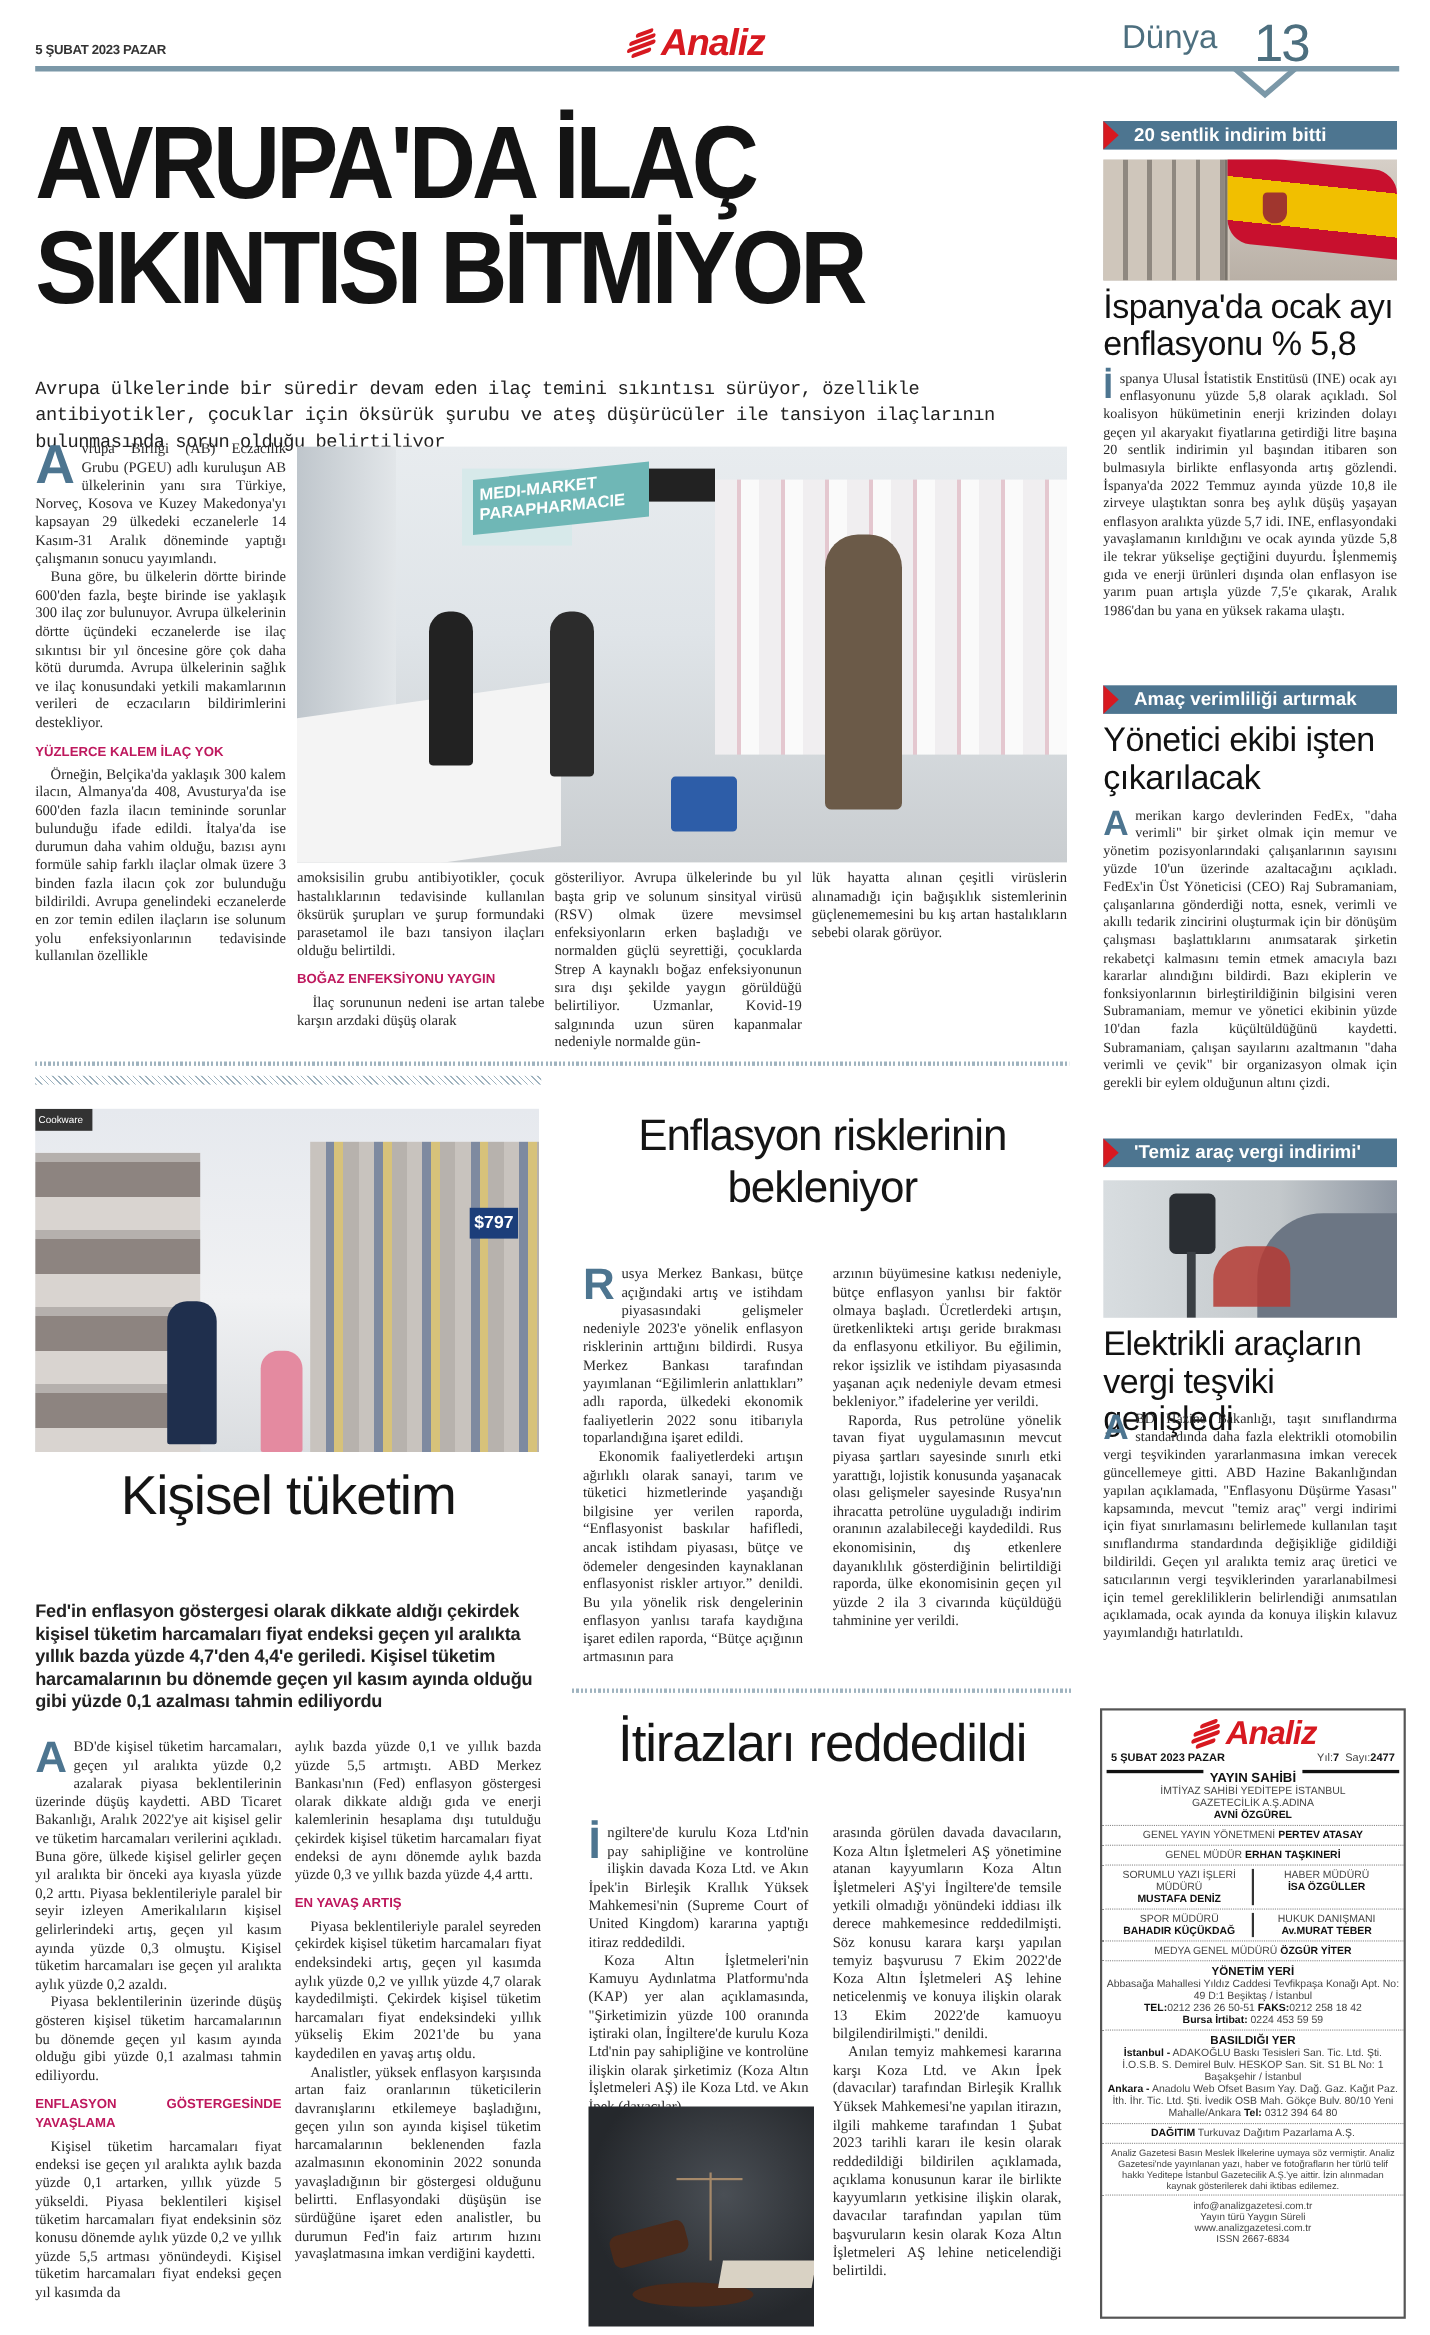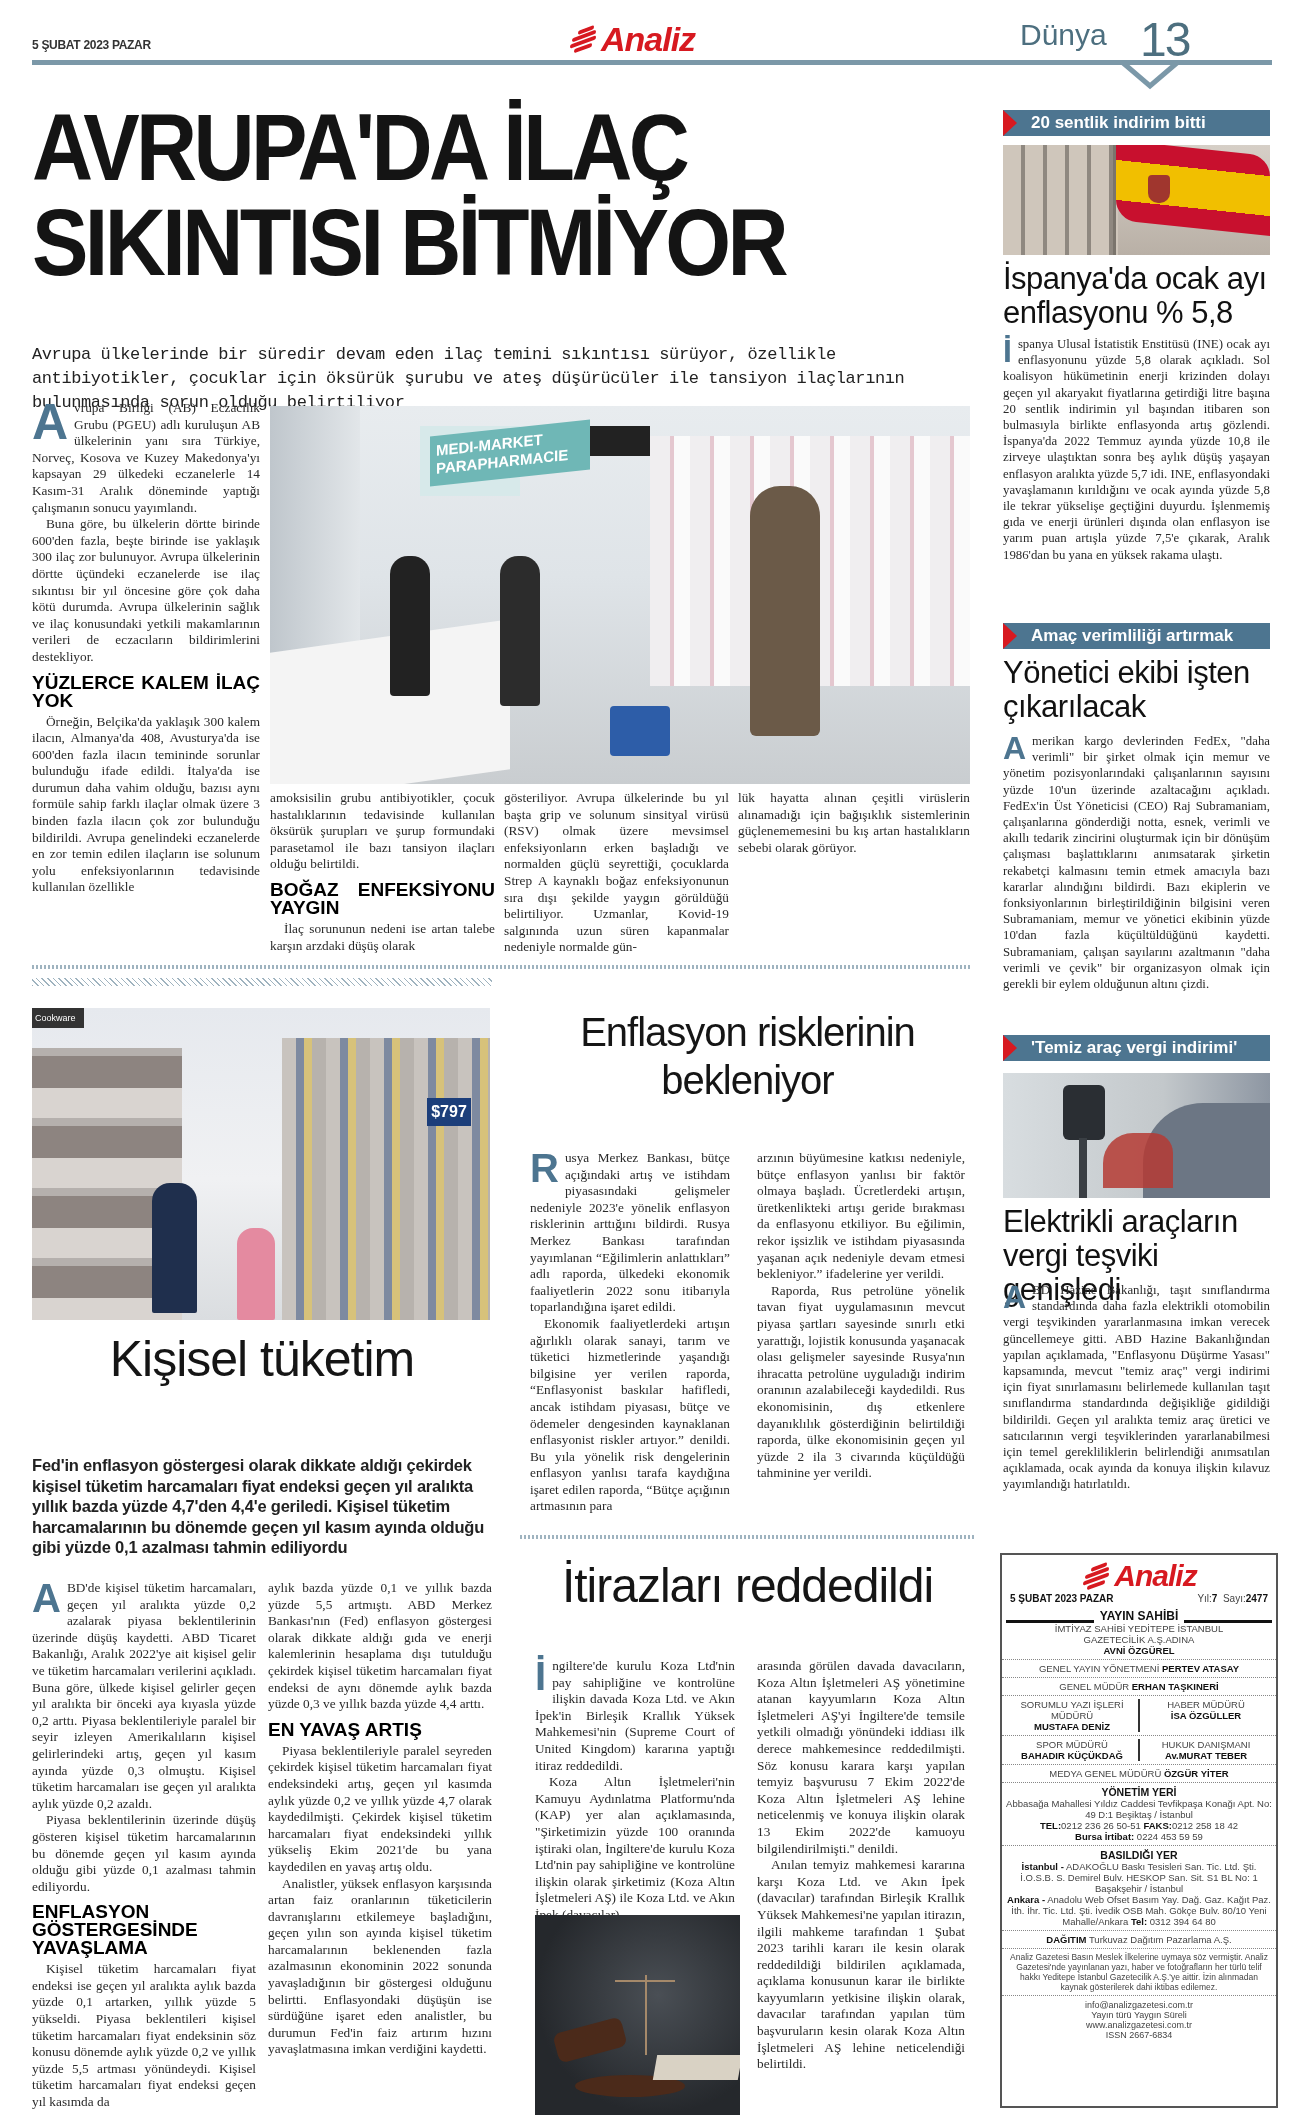--- a/index.html
+++ b/index.html
@@ -16,21 +16,21 @@
 #pagenum{left:1140px;top:12px;font-family:"Liberation Sans",sans-serif;color:#4d6f7f;font-size:48px;letter-spacing:-2px}
 #hrule{left:32px;top:60px;width:1240px;height:5px;background:#7b98a8}
 #chev{left:1120px;top:60px;width:60px;height:30px}
 
 #main-title{left:32px;top:100px;width:945px;font-family:"Liberation Sans",sans-serif;font-weight:900;font-size:94px;line-height:95px;color:#141414;letter-spacing:-4px;transform:scaleX(0.9);transform-origin:left top;text-transform:uppercase}
 #main-sub{left:32px;top:343px;width:945px;font-family:Liberation Mono, monospace;font-size:17px;line-height:24px;color:#222;letter-spacing:-0.4px}
 .col{font-family:"Liberation Serif",serif;font-size:13.3px;line-height:16.6px;text-align:justify;color:#2a2a2a}
 .col p{text-indent:14px}
 .col p.first{text-indent:0}
 .drop{float:left;font-family:"Liberation Sans",sans-serif;font-weight:bold;color:#4d7590;font-size:50px;line-height:40px;margin:2px 6px 0 0}
-.subhead{font-family:"Liberation Sans",sans-serif;font-weight:bold;font-size:19px;line-height:18px;color:#000000;margin:8px 0 4px;text-indent:0}
+.subhead{font-family:"Liberation Sans",sans-serif;font-weight:bold;font-size:12px;line-height:18px;color:#be185d;margin:8px 0 4px;text-indent:0}
 .photo{overflow:hidden}
 .dotline{height:4px;background-image:repeating-linear-gradient(90deg,#9fb3bf 0 2px,transparent 2px 4px)}
 .hatch{height:8px;background-image:repeating-linear-gradient(45deg,#9fb3bf 0 1px,transparent 1px 4px)}
 .tag{height:26px;background:#4d7590;color:#fff;font-family:"Liberation Sans",sans-serif;font-weight:bold;font-size:17px;line-height:26px;padding-left:28px;position:absolute}
 .tag::before{content:"";position:absolute;left:0;top:0;border-left:14px solid #d71920;border-top:13px solid transparent;border-bottom:13px solid transparent}
 .tag::after{content:"";position:absolute;left:0;top:0;width:14px;height:26px;background:#fff;clip-path:polygon(0 0,14px 0,0 0)}
 .rhead{font-family:"Liberation Sans",sans-serif;color:#111;font-size:31px;line-height:34px;letter-spacing:-0.5px}
 .bighead{font-family:"Liberation Sans",sans-serif;color:#151515;letter-spacing:-1px;text-align:center}
 
 #imprint{left:1000px;top:1553px;width:278px;height:555px;border:2px solid #555;font-family:"Liberation Sans",sans-serif;font-size:9.5px;color:#444;text-align:center}
@@ -196,21 +196,21 @@
         <span style="top:16px;width:26px;left:2px"></span>
         <span style="top:22px;width:18px;left:6px"></span>
     </div>
     <div class="logo-text" style="font-size:30px">Analiz</div>
   </div>
   <div style="display:flex;justify-content:space-between;padding:2px 8px;font-size:10px">
     <b>5 ŞUBAT 2023 PAZAR</b>
     <span><span>Yıl:</span><b>7</b>&nbsp;&nbsp;<span>Sayı:</span><b>2477</b></span>
   </div>
   <div class="sec">
-    <div style="font-size:12px;font-weight:bold;color:#111;border-top:0;display:flex;align-items:flex-end;gap:6px">
+    <div style="font-size:12px;font-weight:bold;color:#111;border-top:0;display:flex;align-items:flex-start;gap:6px">
         <span style="flex:1;height:3px;background:#111"></span>
         <span>YAYIN SAHİBİ</span>
         <span style="flex:1;height:3px;background:#111"></span>
       </div>
     <div>İMTİYAZ SAHİBİ YEDİTEPE İSTANBUL</div>
     <div>GAZETECİLİK A.Ş.ADINA</div>
     <b>AVNİ ÖZGÜREL</b>
   </div>
   <div class="sec"><span>GENEL YAYIN YÖNETMENİ</span> <b>PERTEV ATASAY</b></div>
   <div class="sec"><span>GENEL MÜDÜR</span> <b>ERHAN TAŞKINERİ</b></div>

